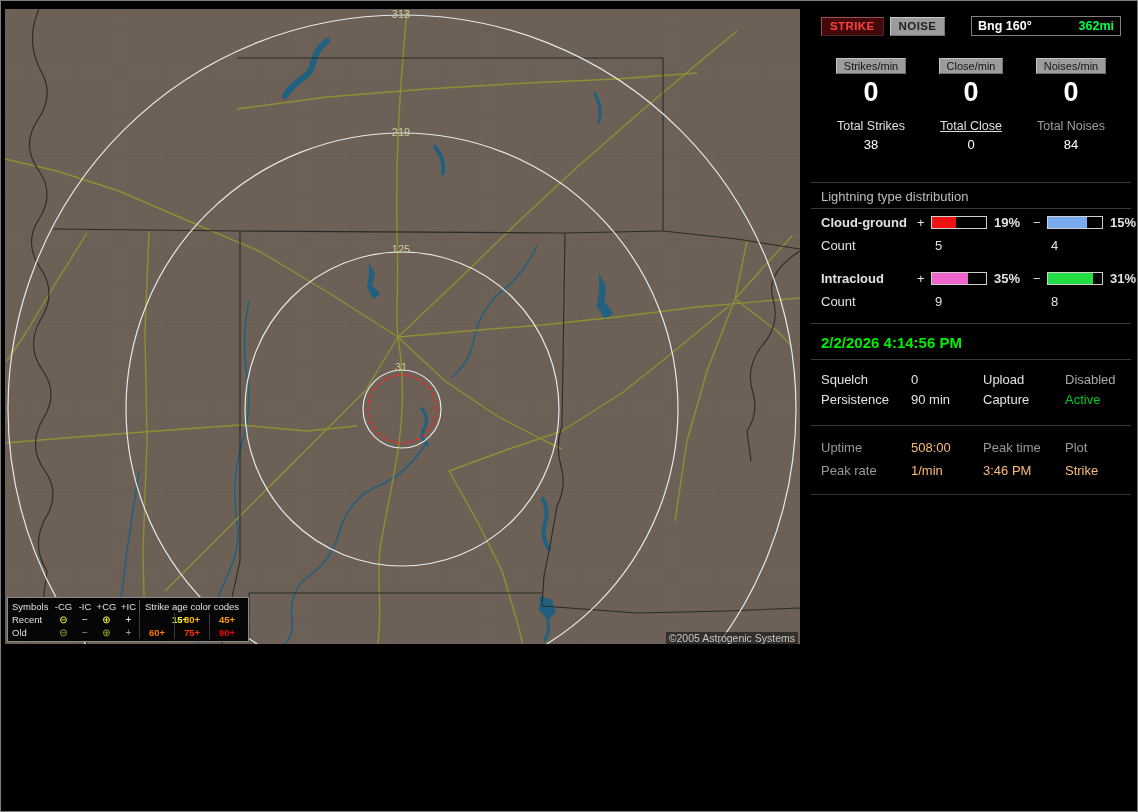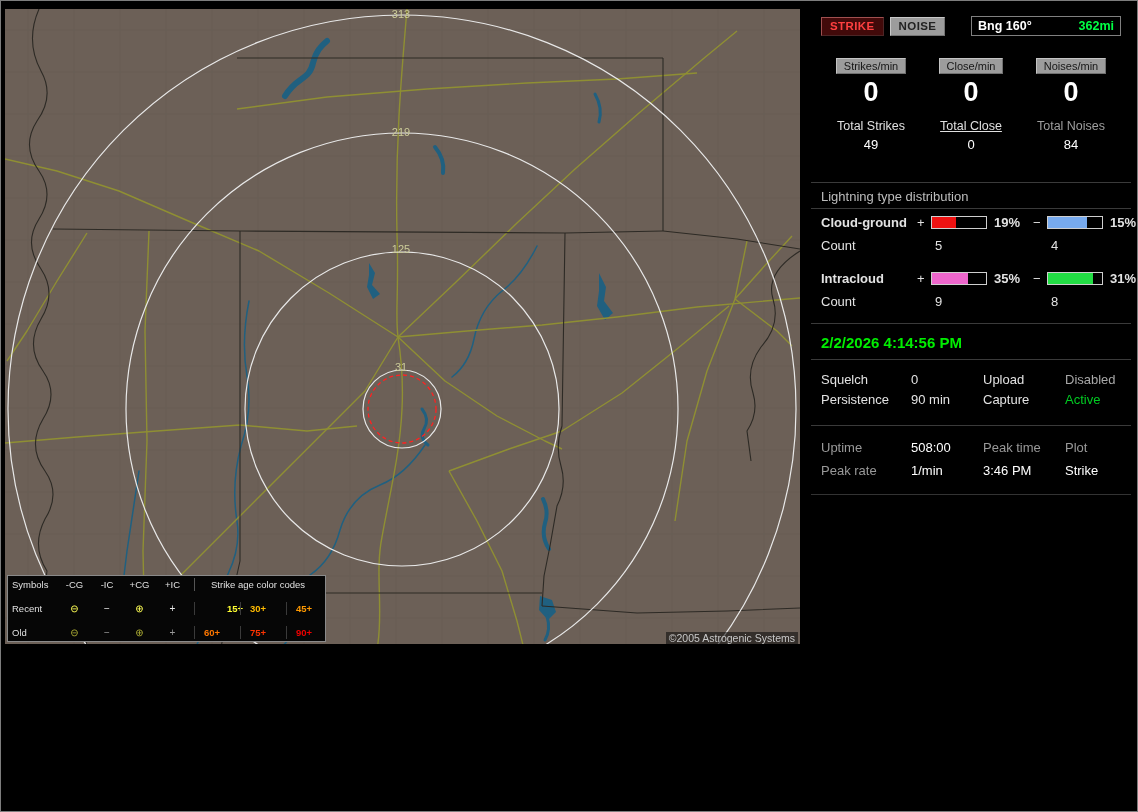--- a/index.html
+++ b/index.html
@@ -14,21 +14,21 @@
   .waterl{stroke:var(--water,#206080);fill:none;stroke-linecap:round;}
   .ring{stroke:var(--ring,#e8e8e8);stroke-width:1.2;fill:none;}
   .ringlabel{fill:var(--ring_label,#cccc99);font:11px "Liberation Sans",sans-serif;}
   .alarm{stroke:var(--alarm_ring,#ff2222);stroke-width:1.3;fill:none;stroke-dasharray:4 3;}
   .strike-layer{position:absolute;left:0;top:0;width:100%;height:100%;pointer-events:none;}
   .strike{position:absolute;font:bold 11px "DejaVu Sans Mono",monospace;transform:translate(-50%,-50%);}
   .credit{position:absolute;right:2px;bottom:0;font-size:10.5px;color:#c8c8c8;background:rgba(8,8,8,.55);padding:0 3px;}
   
   .legend{position:absolute;left:2px;bottom:2px;background:#060606;border:1px solid #8a8a8a;padding:2px 4px;z-index:5;}
   .lg-grid{display:grid;grid-template-columns:40px 23px 20px 23px 21px 35px 35px 35px;line-height:13px;
-    font-size:9.5px;color:#e0e0e0;gap:11px;}
+    font-size:9.5px;color:#e0e0e0;}
   .lg-grid .c{text-align:center;}
   .lg-age-head{grid-column:6 / span 3;text-align:center;border-left:1px solid #555;}
   .lg-age{text-align:center;border-left:1px solid #3a3a3a;font-weight:bold;}
   .lg-sym{text-align:center;font-size:10px;line-height:13px;}
   
   .sidebar{position:absolute;left:810px;top:8px;width:320px;height:797px;background:#000;color:#e2e2e2;font-size:13px;}
   .panel{border-bottom:1px solid #3a3a3a;}
   .p1{padding:7px 10px 12px;}
   .mode-row{display:flex;gap:6px;align-items:center;height:20px;}
   .btn{font-family:"Liberation Sans",sans-serif;font-weight:bold;font-size:11.5px;height:19px;line-height:16px;
@@ -54,21 +54,21 @@
   .pct{font-weight:bold;padding-left:5px;}
   .counts{height:20px;}
   .cnt{padding-left:4px;}
   .p2{padding:8px 10px 16px;}
   .datetime{color:var(--datetime_green,#00ee00);font-weight:bold;font-size:15px;margin:2px 0 8px;}
   .p2 .hr{margin-bottom:9px;}
   .grid4{display:grid;grid-template-columns:90px 72px 82px 1fr;height:20px;align-items:center;}
   .p3{padding:10px 10px 12px;border-bottom:1px solid #333;}
   .p3 .grid4{height:23px;}
   .s-lbl{color:#999;}
-  .s-val{color:#ffffff;}
+  .s-val{color:#fdba74;}
 </style>
 </head>
 <body>
 
 <div class="window">
 
   <div class="map">
     <svg width="795" height="797" viewBox="0 0 795 797">
       <defs>
         <pattern id="counties" width="46" height="42" patternUnits="userSpaceOnUse">
@@ -193,21 +193,21 @@
           <span>Bng 160°</span>
           <span class="green">362mi</span>
         </div>
       </div>
 
       <div class="rates">
         <div>
           <span class="badge">Strikes/min</span>
           <div class="rate-value">0</div>
           <div class="total-label" style="color: rgb(224, 224, 224);">Total Strikes</div>
-          <div class="total-value">49</div>
+          <div class="total-value">38</div>
         </div>
         <div>
           <span class="badge">Close/min</span>
           <div class="rate-value">0</div>
           <div class="total-label" style="color: rgb(224, 224, 224); text-decoration: underline;">Total Close</div>
           <div class="total-value">0</div>
         </div>
         <div>
           <span class="badge">Noises/min</span>
           <div class="rate-value">0</div>

